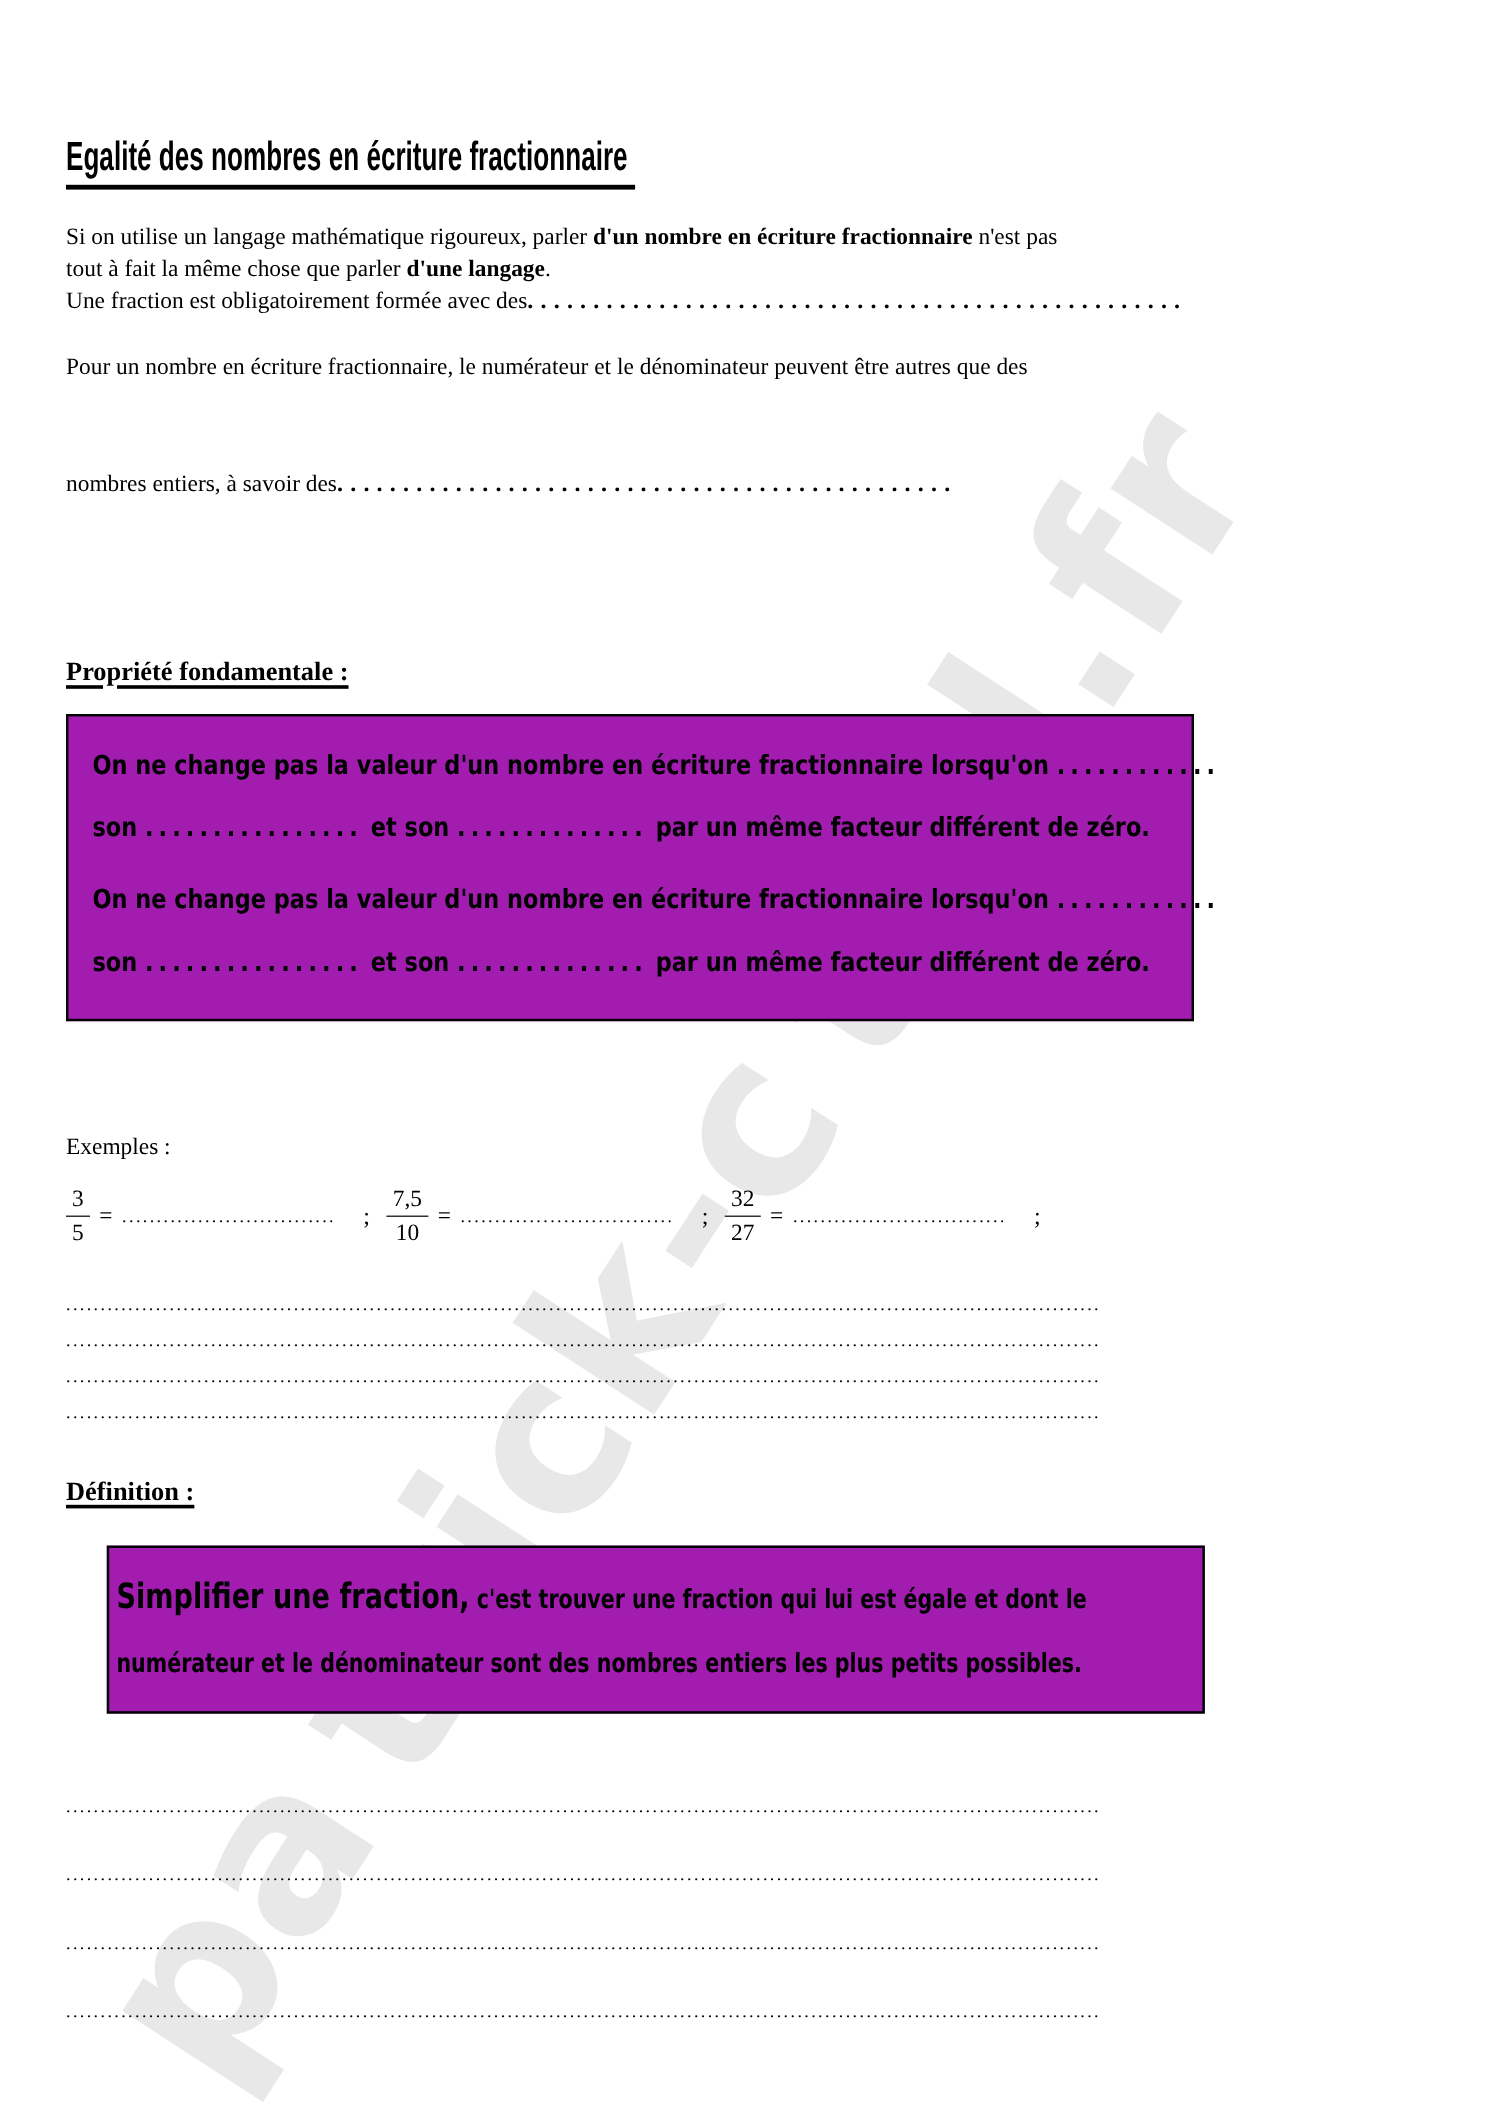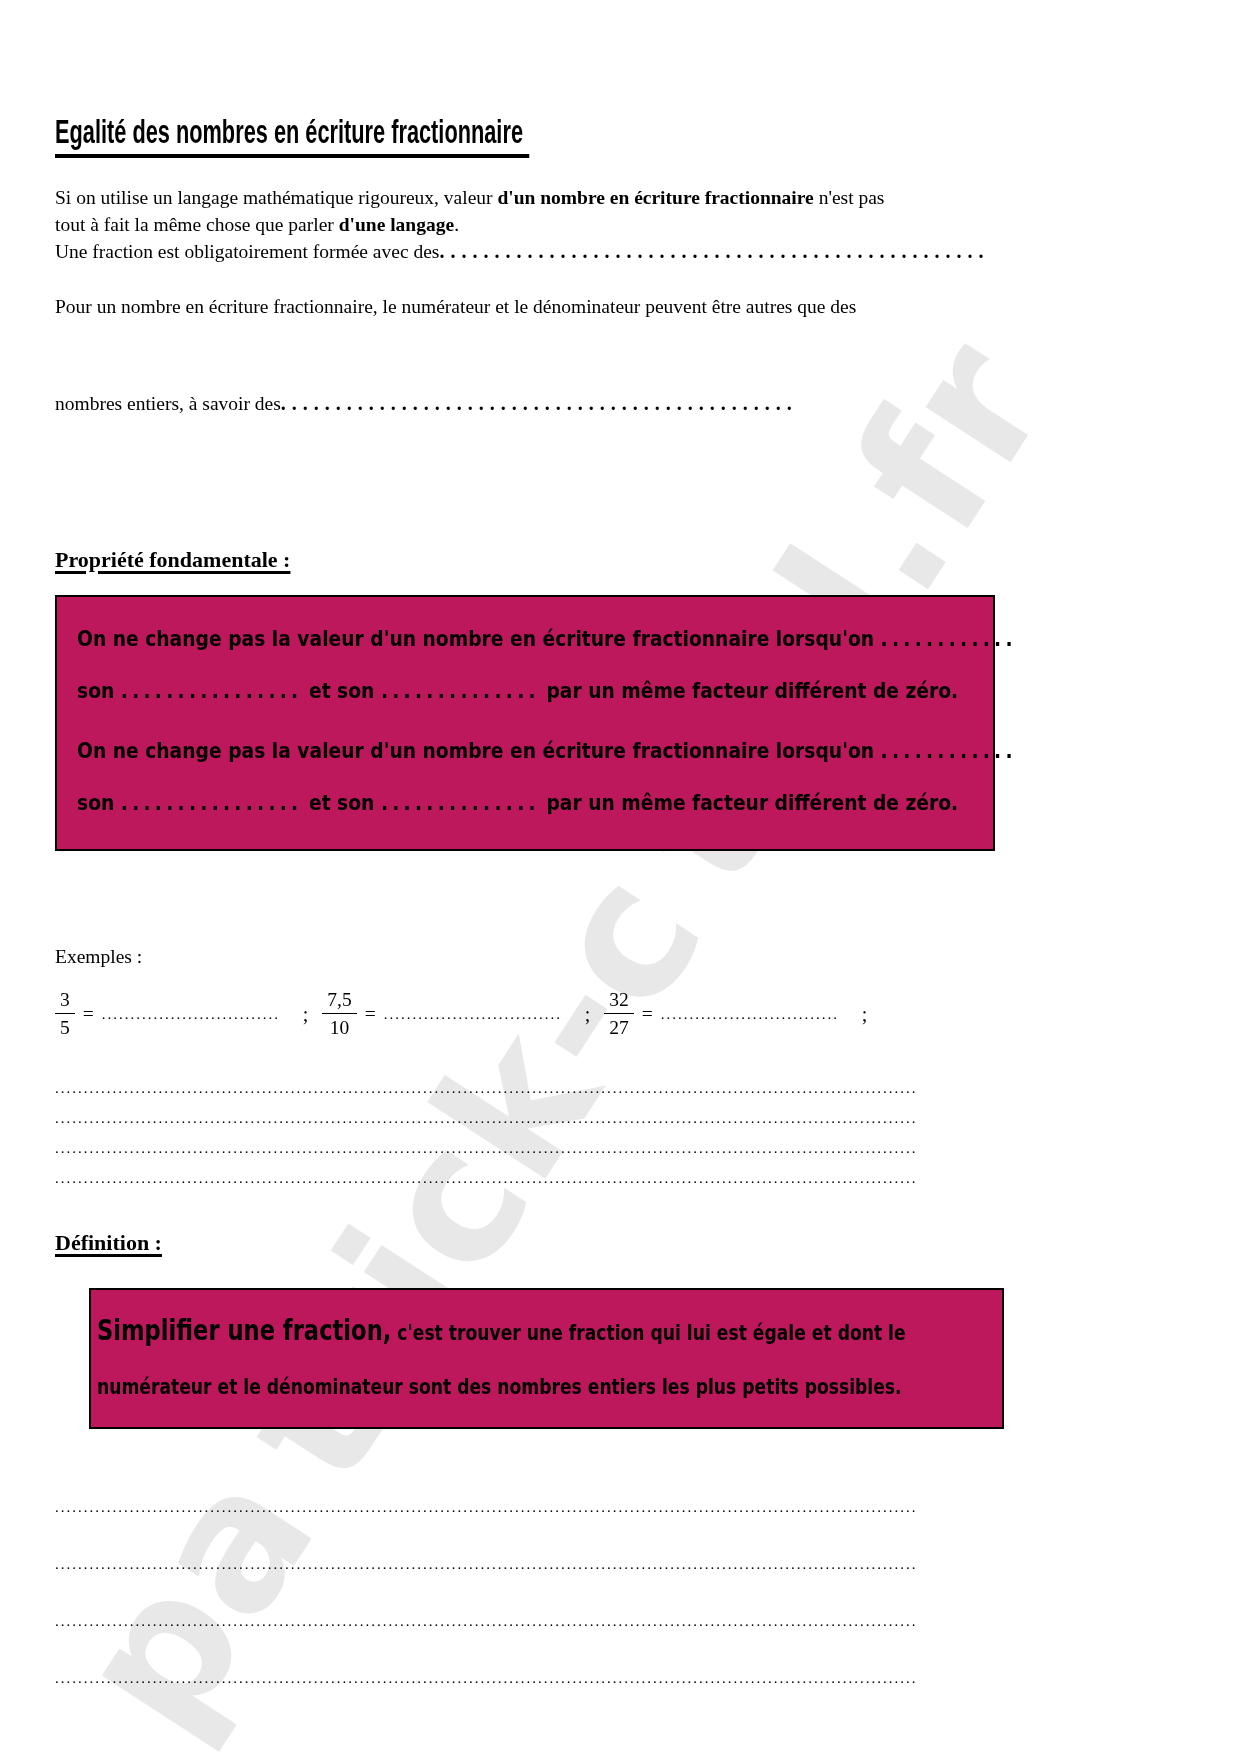--- a/index.html
+++ b/index.html
@@ -65,21 +65,21 @@
   .section-heading {
     font-size:22px;
     font-weight:bold;
     text-decoration:underline;
     text-decoration-thickness:2.5px;
     text-underline-offset:4px;
   }
   .h-prop { margin-top:130px; }
   .h-def  { margin-top:30px; }
 
-  .box { border:2.5px solid #000; background:#be185d; }
+  .box { border:2.5px solid #000; background:#a21caf; }
   .prop-box { margin-top:22px; width:940px; padding:16px 20px 12px 20px; }
   .prop-para { margin-bottom:8px; }
 
   .hand {
     display:inline-block;
     font-family:"DejaVu Sans", sans-serif;
     font-weight:bold;
     white-space:nowrap;
     transform:scaleX(0.85);
     transform-origin:0 50%;
@@ -120,21 +120,21 @@
 
   <div class="watermark" style="color: rgb(232, 232, 232);">
     <span>pa</span><span>trick-c</span><span>tail.fr</span>
   </div>
 
   <div class="content">
 
     <span class="title">Egalité des nombres en écriture fractionnaire</span>
 
     <p class="serif p1">
-      <span>Si on utilise un langage mathématique rigoureux, valeur </span><b>d'un nombre en écriture fractionnaire</b><span> n'est pas</span><br>
+      <span>Si on utilise un langage mathématique rigoureux, parler </span><b>d'un nombre en écriture fractionnaire</b><span> n'est pas</span><br>
       <span>tout à fait la même chose que parler </span><b>d'une langage</b><span>.</span>
     </p>
 
     <div class="serif p2 fill-row">
       <span style="white-space:nowrap;">Une fraction est obligatoirement formée avec des </span>
       <span class="dots-bold grow">............................................................</span>
     </div>
 
     <p class="serif p3a">Pour un nombre en écriture fractionnaire, le numérateur et le dénominateur peuvent être autres que des</p>
 

